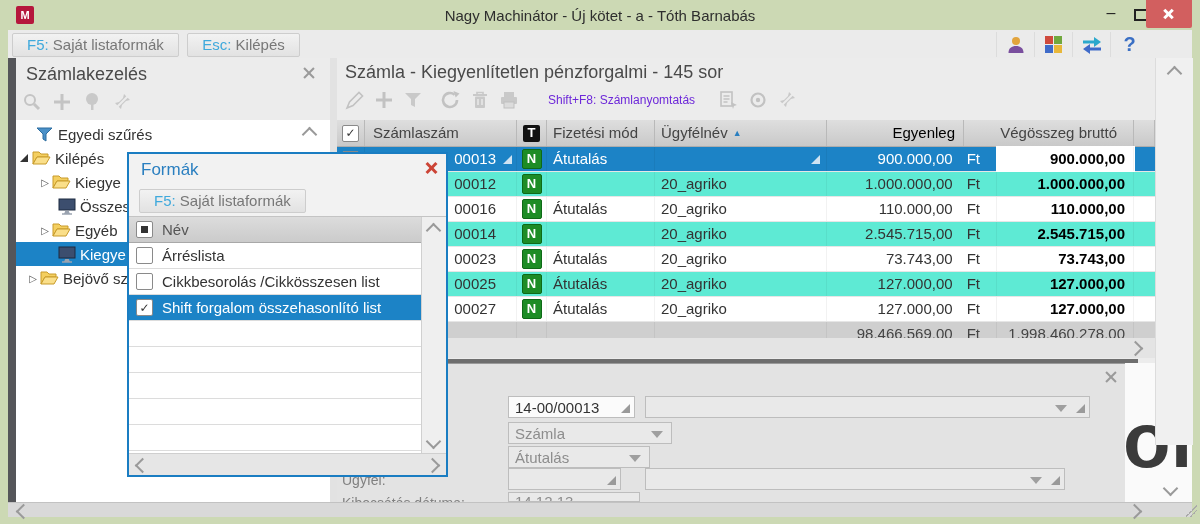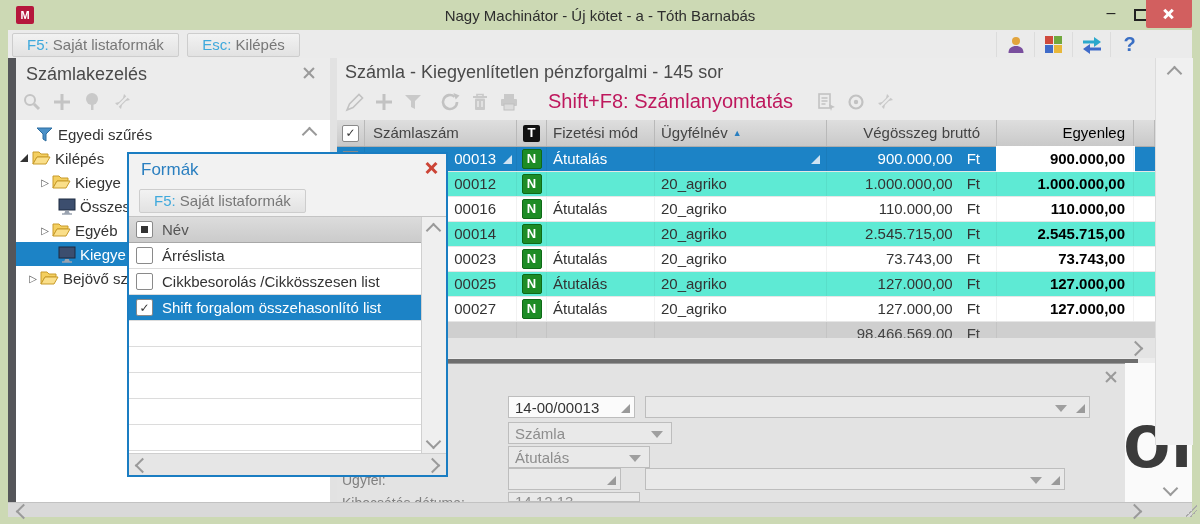--- a/index.html
+++ b/index.html
@@ -45,21 +45,21 @@
   .tree-item.sel{background:#1c83c6;color:#fff;}
   .tw{display:inline-flex;width:14px;justify-content:center;font-size:10px;color:#555;}
   .texp{display:inline-block;width:0;height:0;border-bottom:8px solid #333;border-left:8px solid transparent;margin-right:4px;}
   .tree-scroll-up{left:304px;top:126px;}
   
   .split-v{left:330px;top:58px;width:7px;height:444px;background:#e2e2e2;}
   
   .right-panel{left:337px;top:58px;width:818px;height:444px;background:#ececec;}
   .rp-title{left:345px;top:62px;font-size:18px;color:#4a4a4a;}
   .rp-toolbar{left:345px;top:90px;display:flex;align-items:center;gap:9px;position:absolute;}
-  .sc-hint{font-size:20px;color:#be185d;margin:0 14px 0 20px;}
+  .sc-hint{font-size:12px;color:#6d28d9;margin:0 14px 0 20px;}
   
   .tbl{left:337px;top:120px;width:818px;position:absolute;font-size:15px;}
   .trow{display:flex;height:24px;line-height:24px;background:#fff;border-bottom:1px solid #e6e6e6;color:#333;}
   .trow.alt{background:#5eead4;}
   .trow.head{height:26px;line-height:26px;background:linear-gradient(#dedede,#c9c9c9);
              border-bottom:1px solid #adadad;color:#444;}
   .trow.head .cell{border-right:1px solid #b9b9b9;}
   .trow.foot{background:#cfcfcf;border-bottom:1px solid #bdbdbd;color:#444;}
   .trow.sel{background:#1c83c6;color:#fff;}
   .cell{overflow:hidden;white-space:nowrap;border-right:1px solid rgba(0,0,0,0.05);box-sizing:border-box;}
@@ -312,24 +312,24 @@
         <span class="cb">✓</span>
       </div>
     <div class="cell c-num" style="text-align:left;padding-left:8px;">Számlaszám</div>
     <div class="cell c-t">
         <span class="tbadge">T</span>
       </div>
     <div class="cell c-mode">Fizetési mód</div>
     <div class="cell c-cust">
       <span>Ügyfélnév</span><span class="sort">▲</span>
     </div>
+    <div class="cell c-bal" style="font-weight:normal;">Egyenleg</div>
     <div class="cell c-gross">
         <span>Végösszeg bruttó</span>
       </div>
-    <div class="cell c-bal" style="font-weight:normal;">Egyenleg</div>
     <div class="cell c-x"></div>
   </div>
 
   <div class="trow sel">
     <div class="cell c-sel">
         <span class="cb" style="color:#fff0;"></span>
       </div>
     <div class="cell c-num"><span>00013</span><span class="corner-tri num-tri" style="border-bottom-color:#cfe3f2;"></span></div>
     <div class="cell c-t">
         <span class="nbadge">N</span>
@@ -455,20 +455,21 @@
   <div class="trow foot">
     <div class="cell c-sel"></div>
       <div class="cell c-num"></div>
       <div class="cell c-t"></div>
     <div class="cell c-mode"></div>
       <div class="cell c-cust"></div>
     <div class="cell c-gross">
         <span>98.466.569,00</span>
         <span>Ft</span>
       </div>
+    <div class="cell c-bal">1.998.460.278,00</div>
     <div class="cell c-x"></div>
   </div>
 </div>
 
 <div class="tbl-scrollstrip">
   <span class="chev right" style="position:absolute;right:14px;top:5px;"></span>
 </div>
 
 <div class="abs dark-bar"></div>
 <div class="abs detail"></div>

